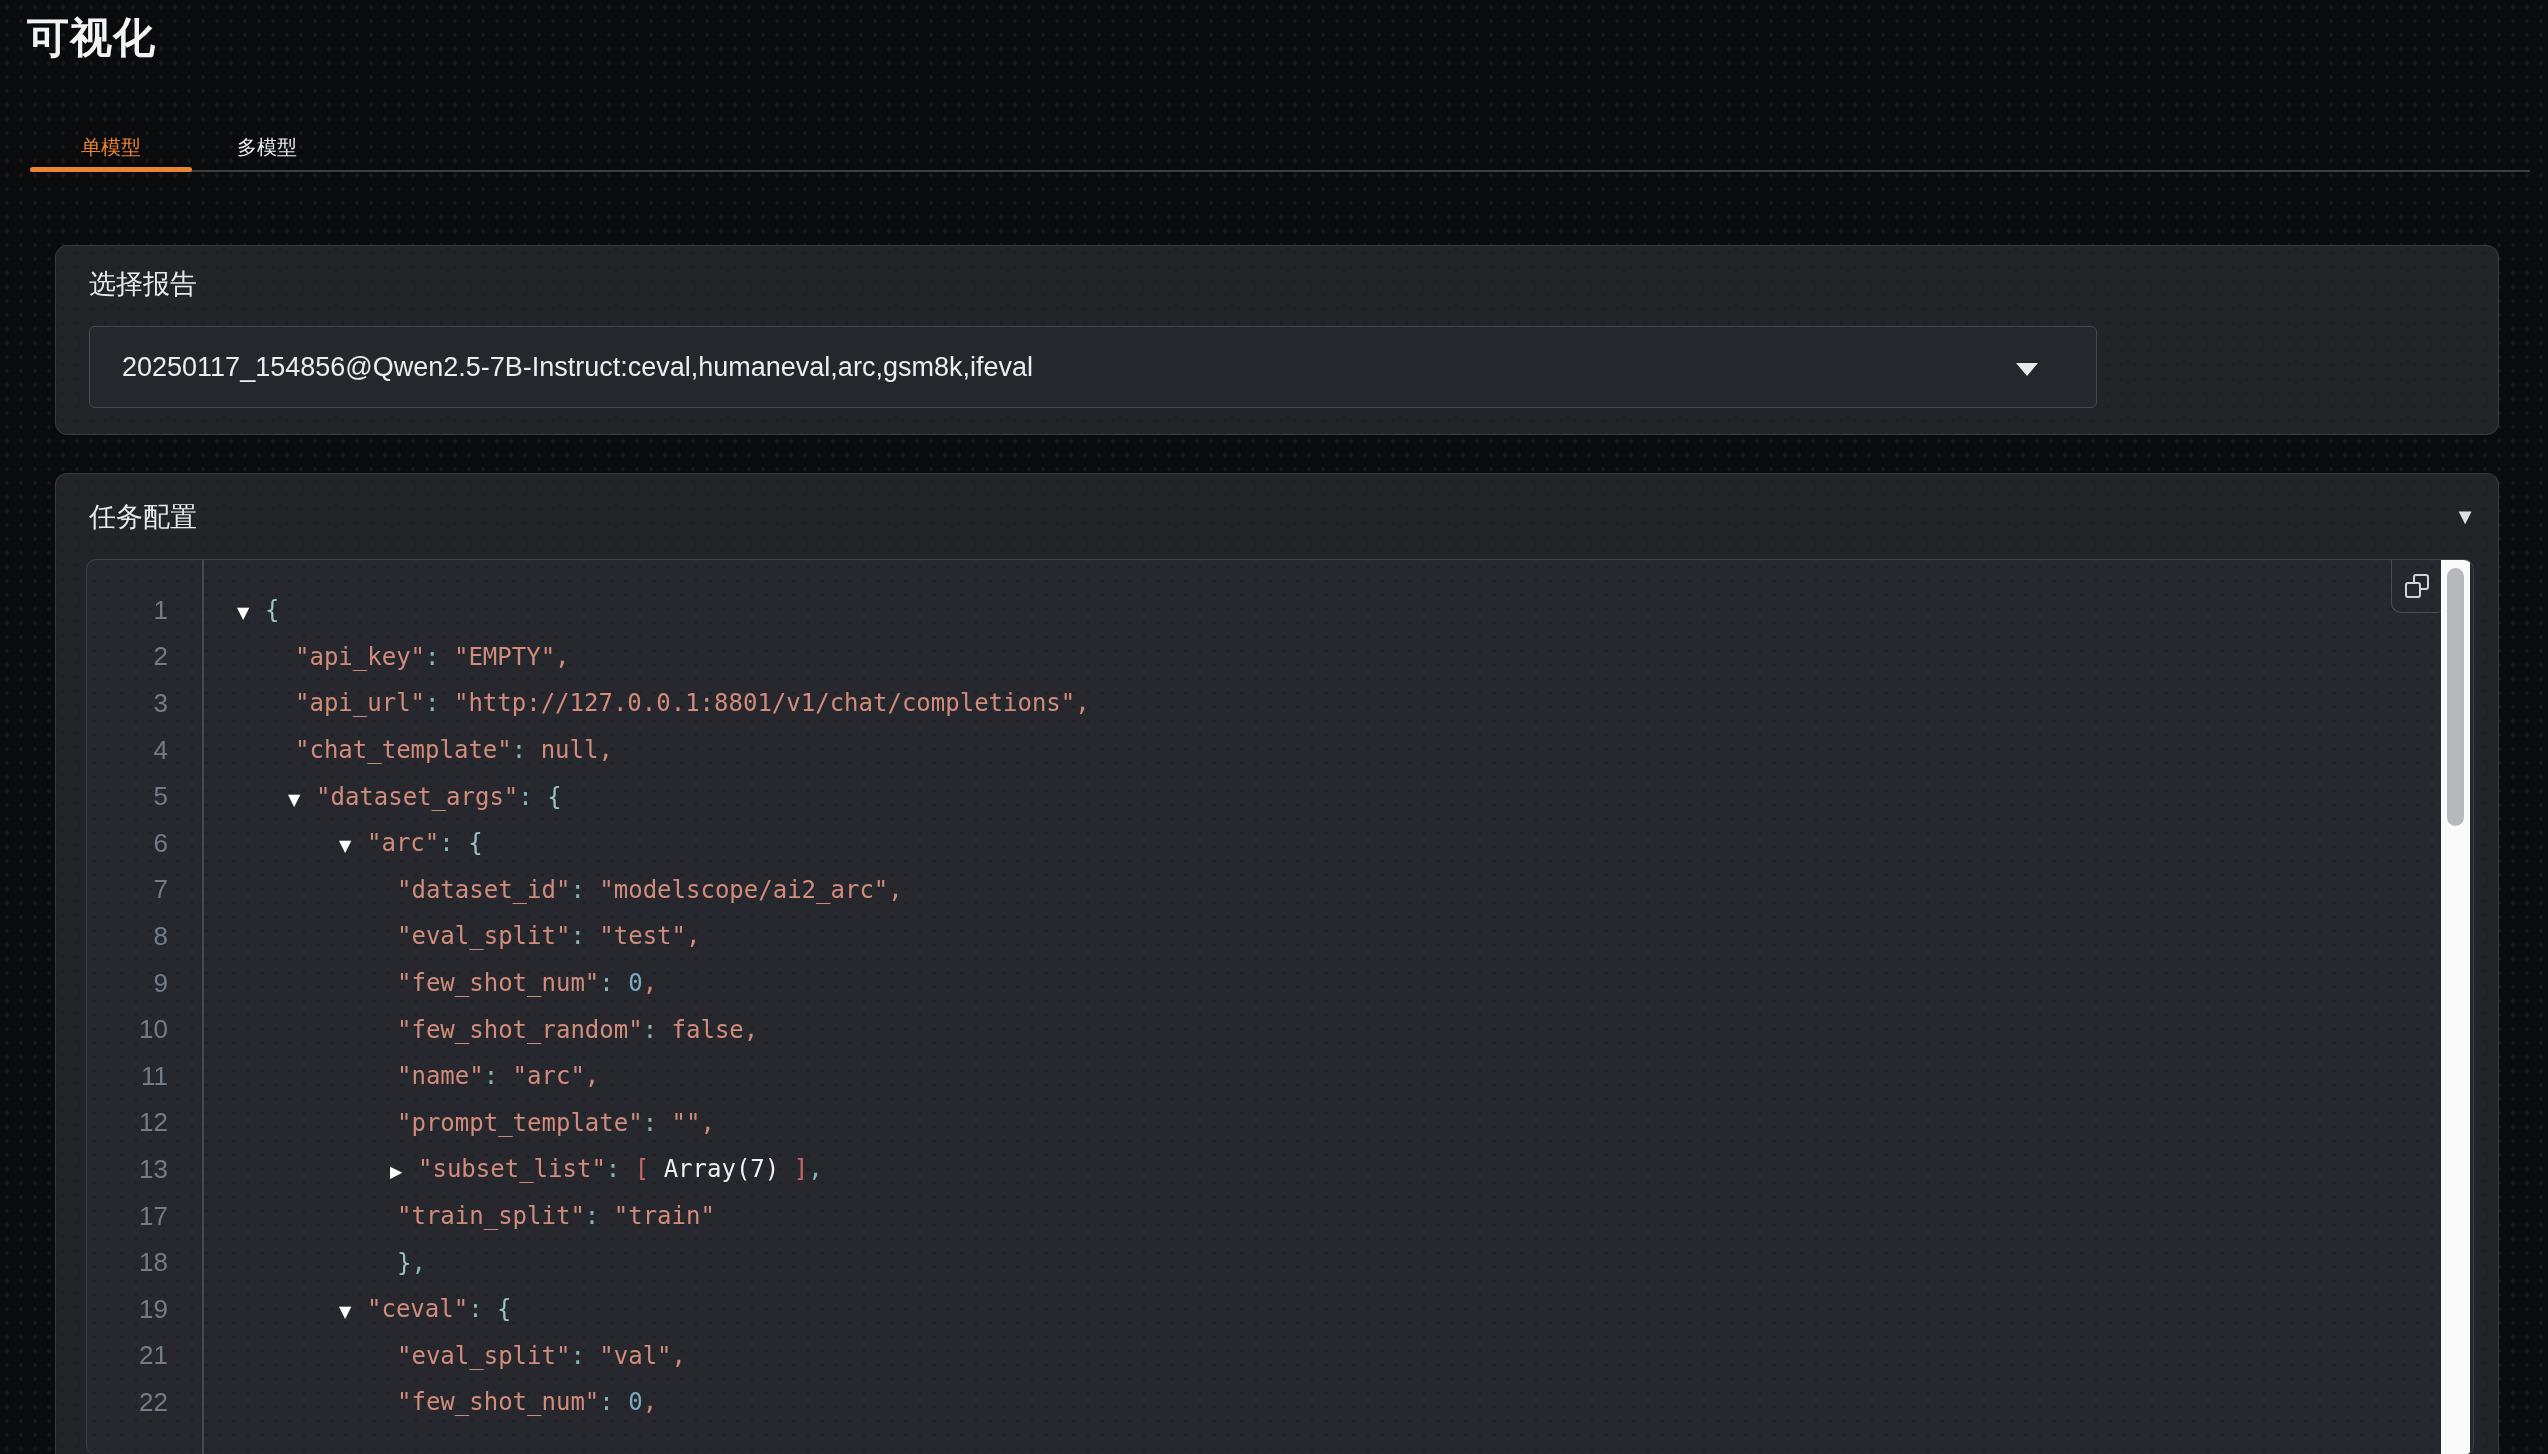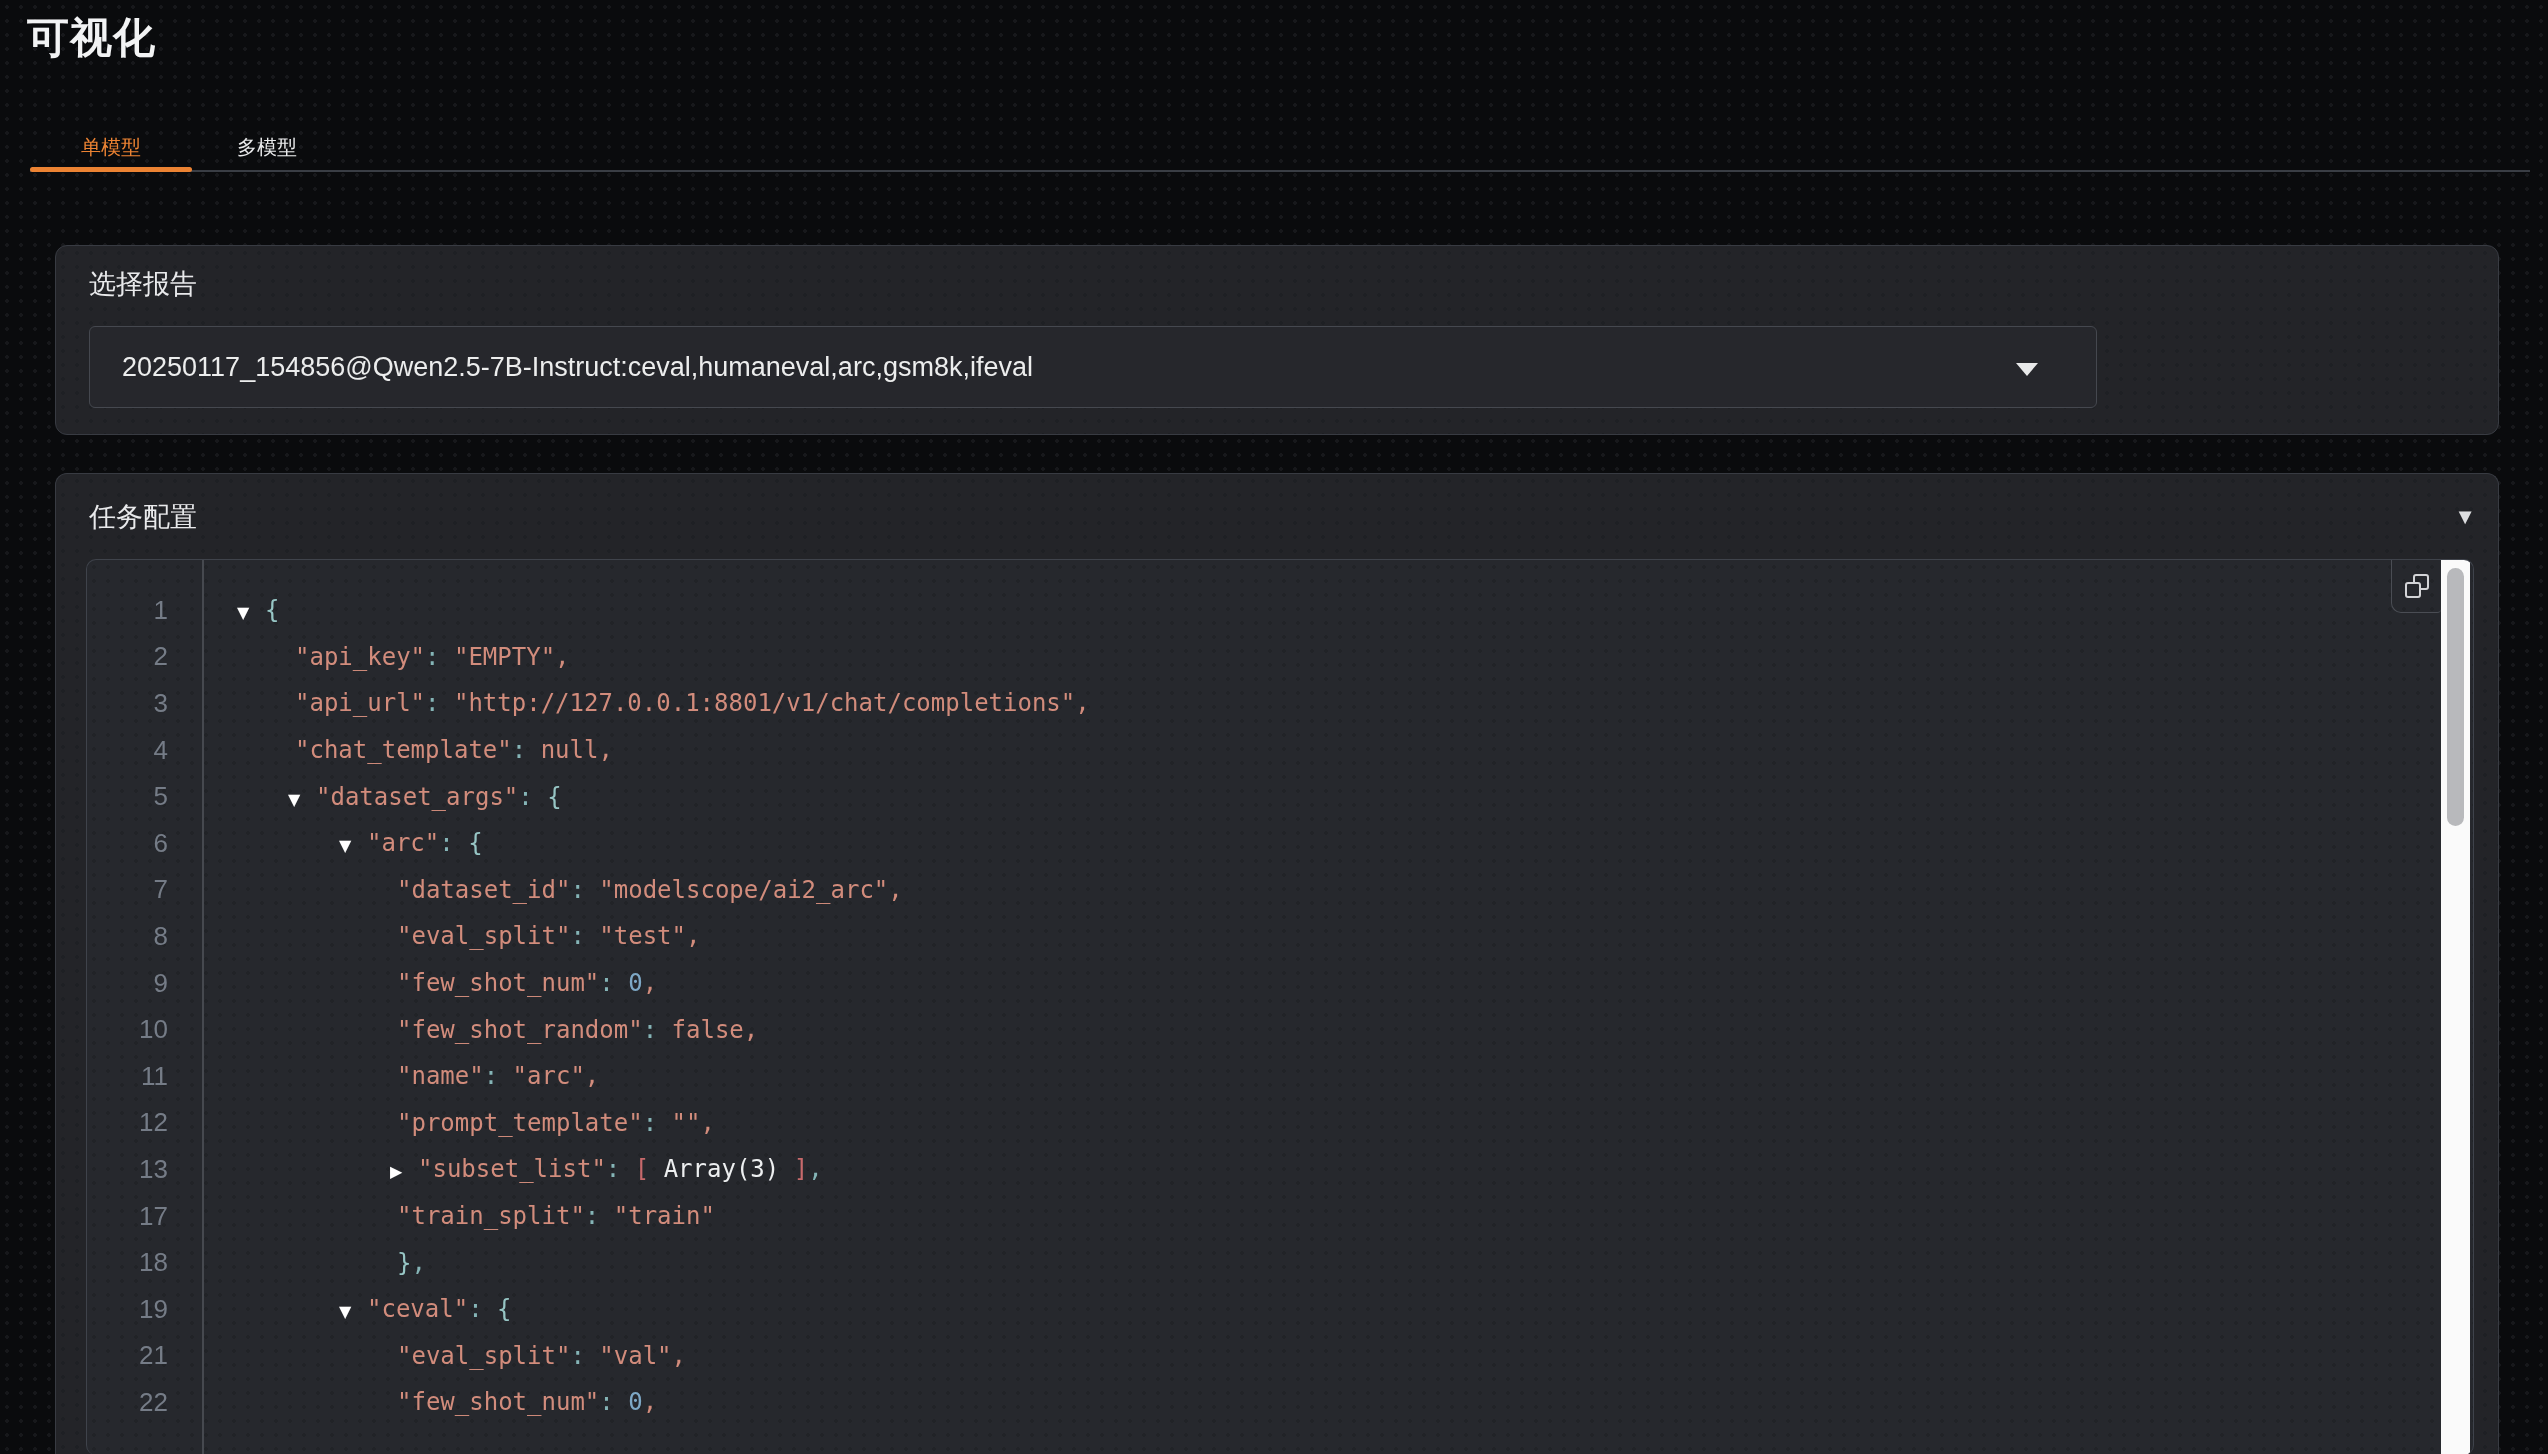--- a/index.html
+++ b/index.html
@@ -174,21 +174,21 @@
         <div class="json-row">
           <span class="ln">11</span>
           <span class="code" style="margin-left: 160px;"><span class="tok-key">"name"</span><span class="tok-colon">: </span><span class="tok-str">"arc"</span><span class="tok-comma">,</span></span>
         </div>
         <div class="json-row">
           <span class="ln">12</span>
           <span class="code" style="margin-left: 160px;"><span class="tok-key">"prompt_template"</span><span class="tok-colon">: </span><span class="tok-str">""</span><span class="tok-comma">,</span></span>
         </div>
         <div class="json-row">
           <span class="ln">13</span>
-          <span class="code" style="margin-left: 153px;"><span class="tri">▶</span><span class="tok-key">"subset_list"</span><span class="tok-colon">: </span><span class="tok-arr">[ </span><span class="tok-white">Array(3)</span><span class="tok-arr"> ]</span><span class="tok-tcomma">,</span></span>
+          <span class="code" style="margin-left: 153px;"><span class="tri">▶</span><span class="tok-key">"subset_list"</span><span class="tok-colon">: </span><span class="tok-arr">[ </span><span class="tok-white">Array(7)</span><span class="tok-arr"> ]</span><span class="tok-tcomma">,</span></span>
         </div>
         <div class="json-row">
           <span class="ln">17</span>
           <span class="code" style="margin-left: 160px;"><span class="tok-key">"train_split"</span><span class="tok-colon">: </span><span class="tok-str">"train"</span></span>
         </div>
         <div class="json-row">
           <span class="ln">18</span>
           <span class="code" style="margin-left: 160px;"><span class="tok-punc">}</span><span class="tok-tcomma">,</span></span>
         </div>
         <div class="json-row">

